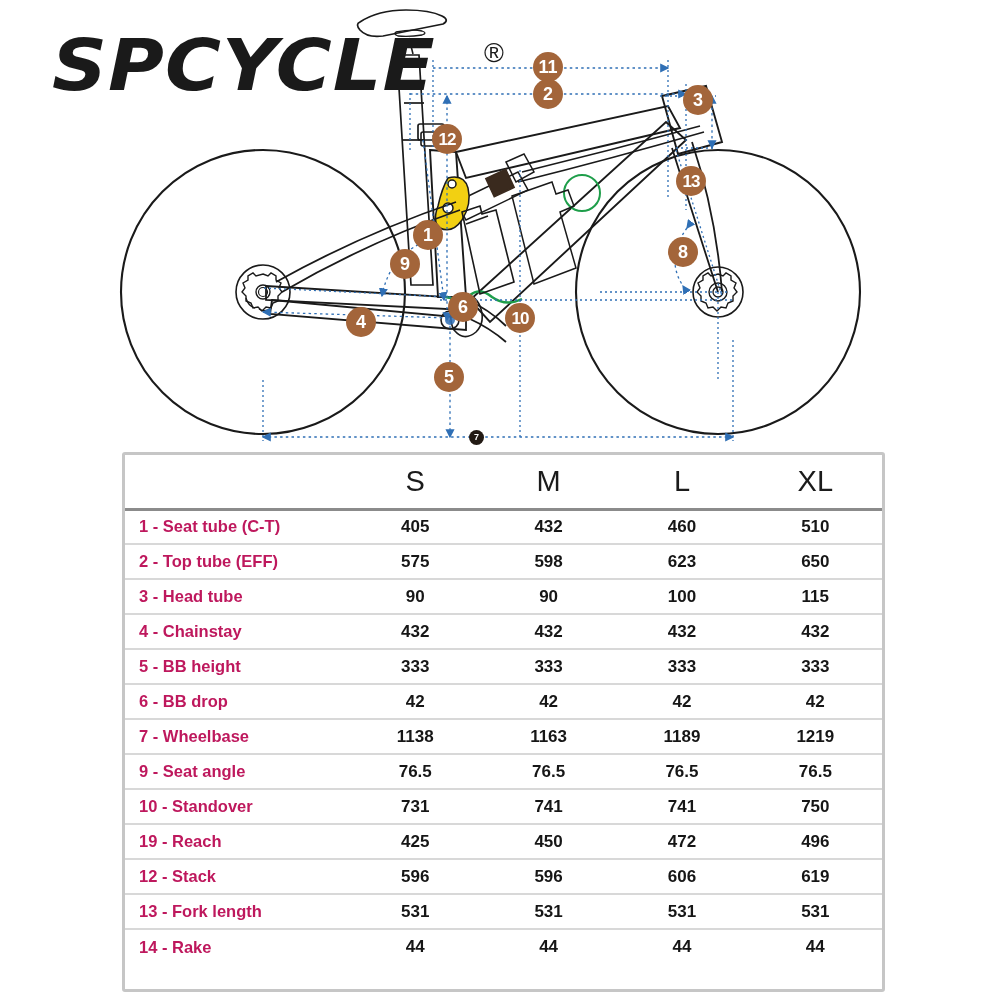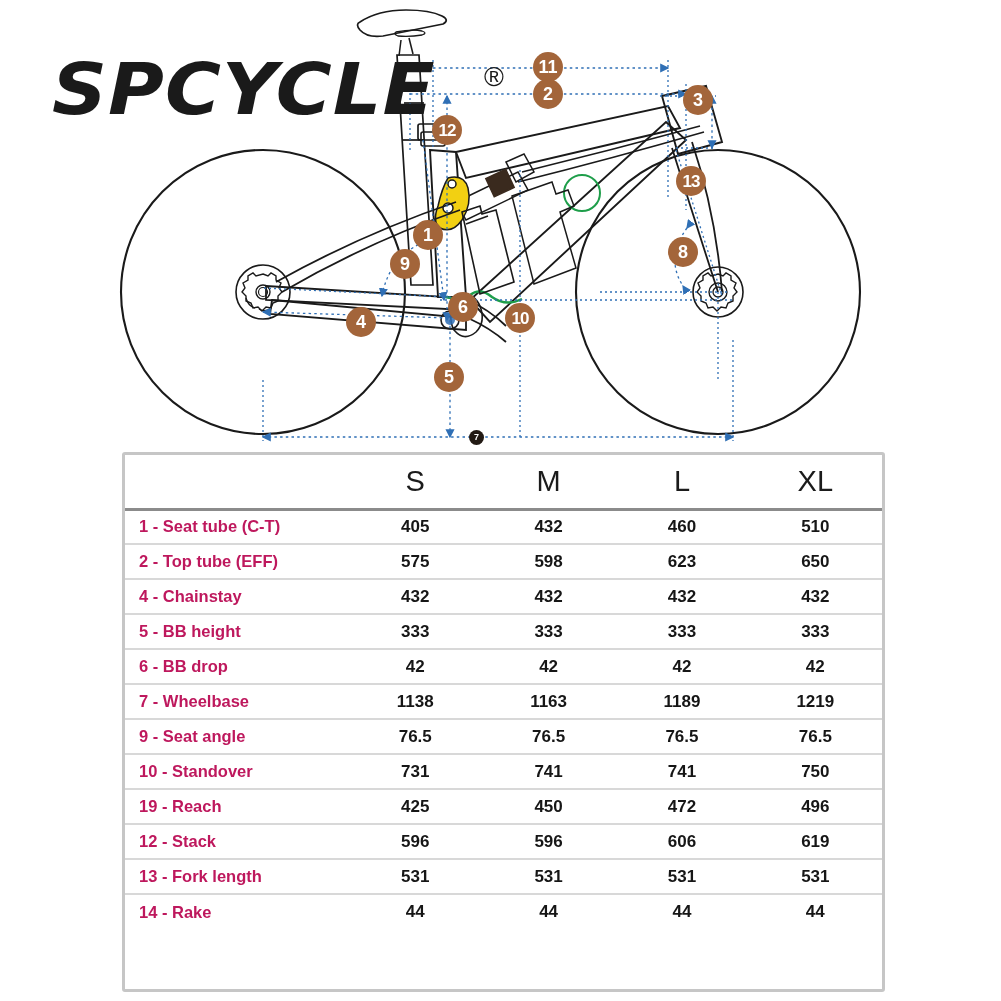--- a/index.html
+++ b/index.html
@@ -19,21 +19,20 @@
 
   
   #logo {
     position: absolute;
     left: 52px;
     top: 26px;
     width: 460px;
     height: 78px;
     z-index: 40;
     pointer-events: none;
-    margin-top: 24px;
   }
   #logo-text {
     font-family: "DejaVu Sans", sans-serif;
     font-weight: 900;
     font-style: italic;
     font-size: 72px;
     letter-spacing: 1px;
     color: #1a1a1a;
     line-height: 78px;
     white-space: nowrap;
@@ -296,21 +295,21 @@
 
       <path d="M687,228 q-22,30 -4,58" marker-start="url(#arrHead)" marker-end="url(#arrTail)"></path>
       <line x1="600" y1="292" x2="730" y2="292" stroke-dasharray="2,3"></line>
       <line x1="718" y1="292" x2="718" y2="380" stroke-dasharray="2,3"></line>
     </g>
   </svg>
 
   <div class="callout" style="left:533px; top:52px;">11</div>
   <div class="callout" style="left:533px; top:79px;">2</div>
   <div class="callout" style="left:683px; top:85px;">3</div>
-  <div class="callout wide" style="left:432px; top:115px;">12</div>
+  <div class="callout wide" style="left:432px; top:124px;">12</div>
   <div class="callout wide" style="left:676px; top:166px;">13</div>
   <div class="callout" style="left:413px; top:220px;">1</div>
   <div class="callout" style="left:390px; top:249px;">9</div>
   <div class="callout" style="left:668px; top:237px;">8</div>
   <div class="callout" style="left:448px; top:292px;">6</div>
   <div class="callout wide" style="left:505px; top:303px;">10</div>
   <div class="callout" style="left:346px; top:307px;">4</div>
   <div class="callout" style="left:434px; top:362px;">5</div>
   <div class="callout dark" style="left:469px; top:430px;">7</div>
 
@@ -339,20 +338,27 @@
             <td class="col-size">510</td>
           </tr>
           <tr>
             <td class="label-col col-label">2 - Top tube (EFF)</td>
             <td class="col-size">575</td>
             <td class="col-size">598</td>
             <td class="col-size">623</td>
             <td class="col-size">650</td>
           </tr>
           <tr>
+            <td class="label-col col-label">3 - Head tube</td>
+            <td class="col-size">90</td>
+            <td class="col-size">90</td>
+            <td class="col-size">100</td>
+            <td class="col-size">115</td>
+          </tr>
+          <tr>
             <td class="label-col col-label">4 - Chainstay</td>
             <td class="col-size">432</td>
             <td class="col-size">432</td>
             <td class="col-size">432</td>
             <td class="col-size">432</td>
           </tr>
           <tr>
             <td class="label-col col-label">5 - BB height</td>
             <td class="col-size">333</td>
             <td class="col-size">333</td>

